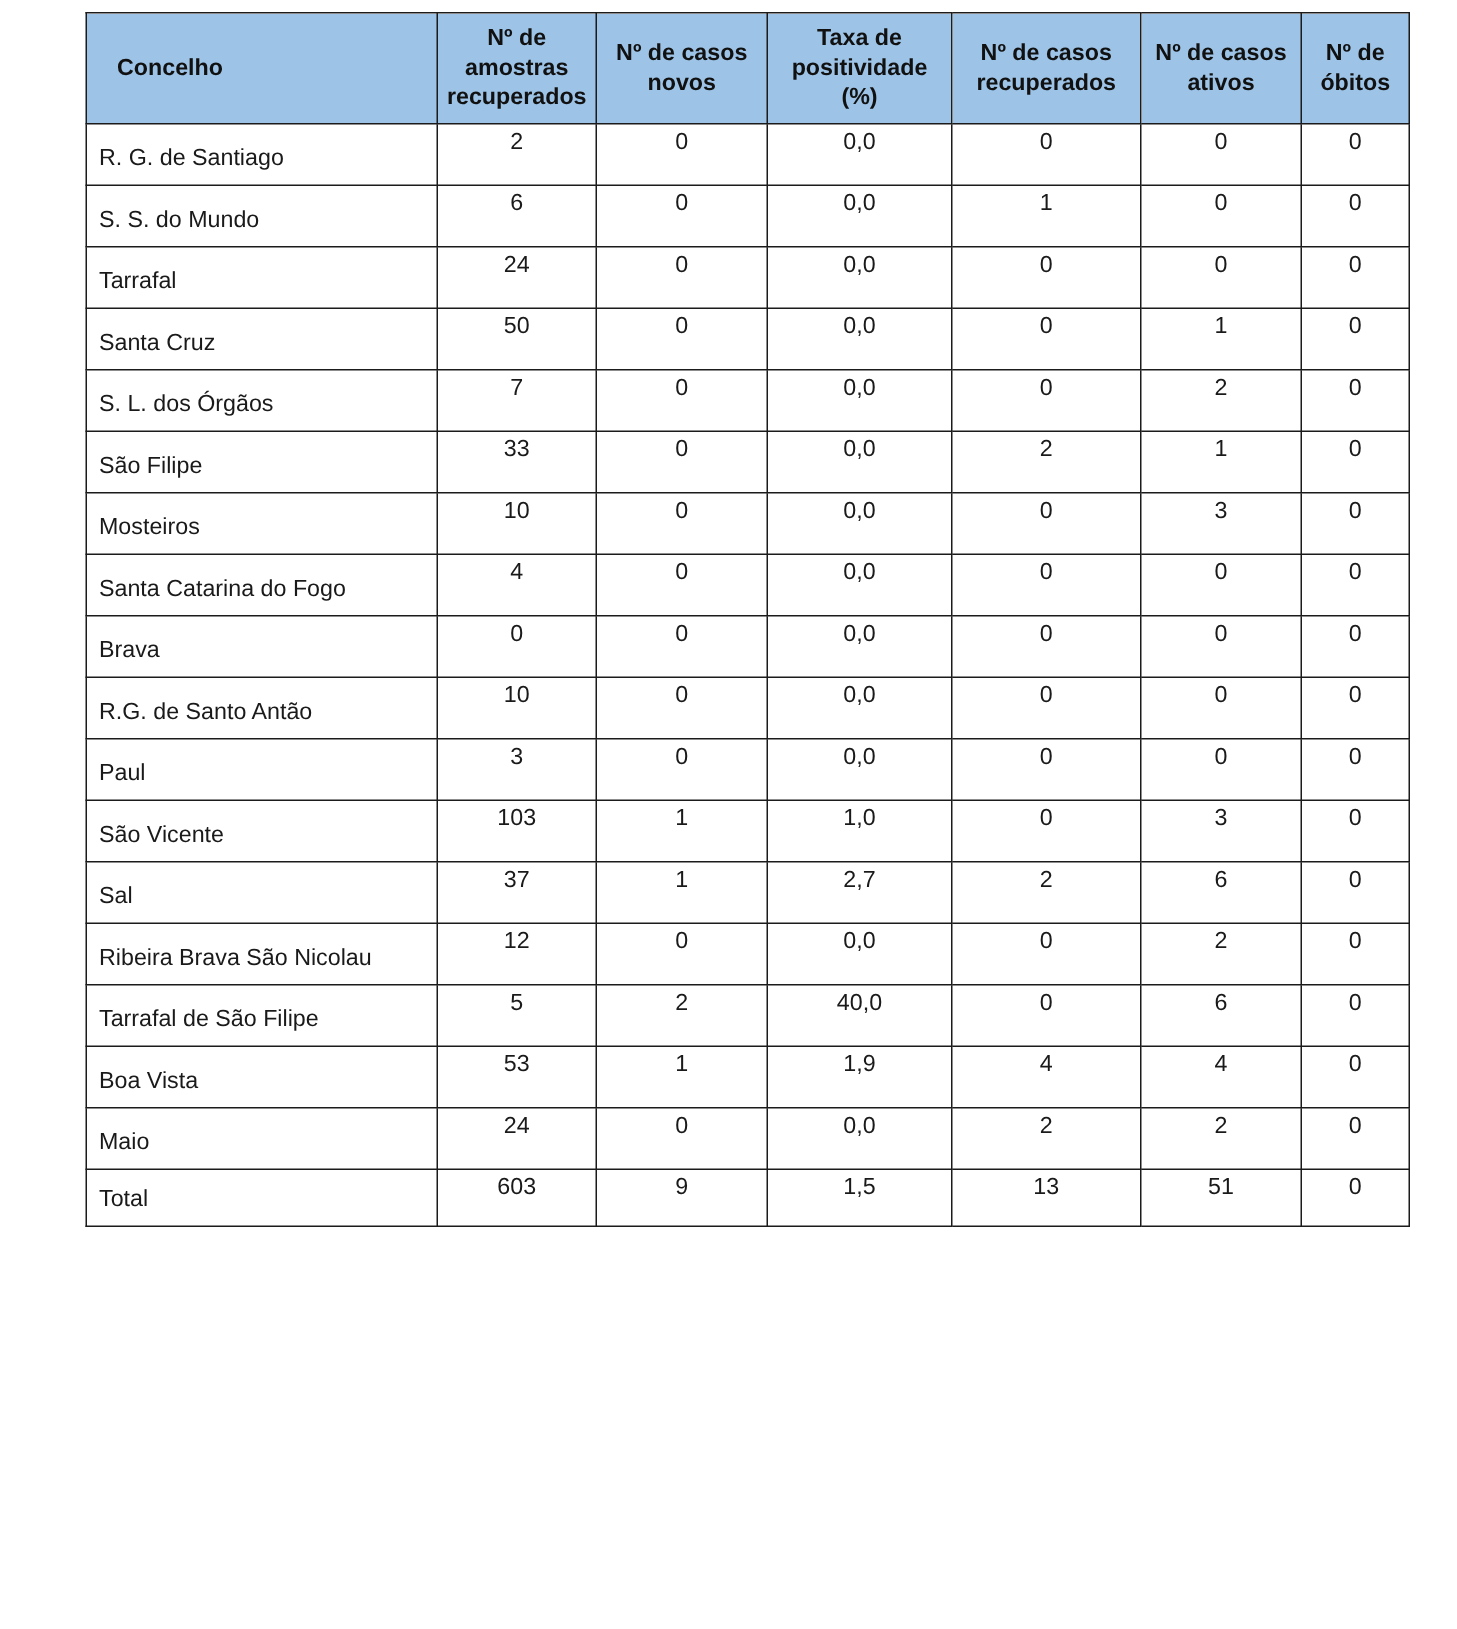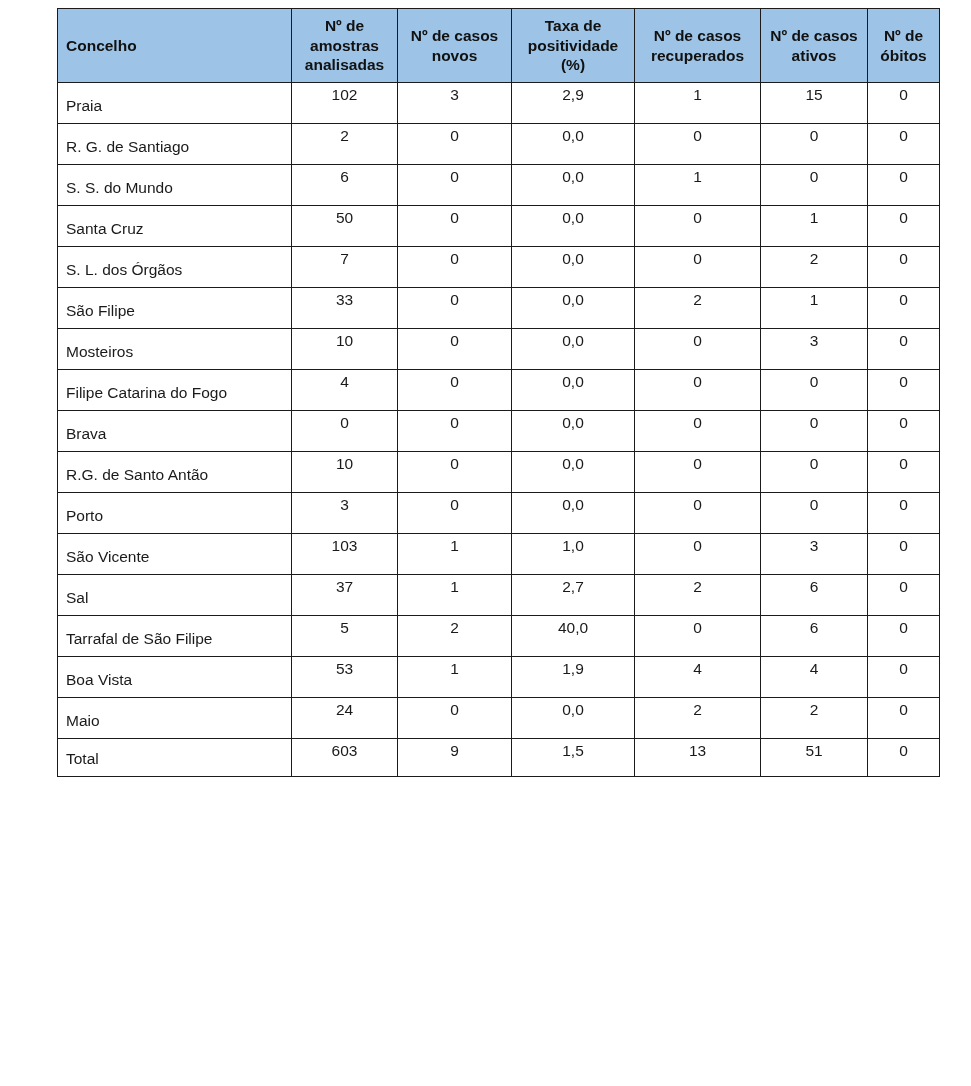--- a/index.html
+++ b/index.html
@@ -37,21 +37,21 @@
     font-size: 15.5px;
     line-height: 1.28;
     text-align: center;
     vertical-align: middle;
     padding: 4px 5px;
     height: 74px;
     color: #111111;
   }
   table.stats th.col-concelho {
     text-align: left;
-    padding-left: 8px;
+    padding-left: 20px;
   }
   table.stats td {
     font-size: 15.5px;
     height: 41px;
     background: #ffffff;
   }
   table.stats td.name {
     text-align: left;
     vertical-align: bottom;
     padding: 2px 4px 8px 8px;
@@ -76,57 +76,57 @@
         <col style="width: 106px;">
         <col style="width: 114px;">
         <col style="width: 123px;">
         <col style="width: 126px;">
         <col style="width: 107px;">
         <col style="width: 72px;">
       </colgroup>
     <thead>
       <tr>
         <th class="col-concelho">Concelho</th>
-        <th>Nº de amostras analisadas</th>
+        <th>Nº de amostras recuperados</th>
         <th>Nº de casos novos</th>
         <th>Taxa de positividade (%)</th>
         <th>Nº de casos recuperados</th>
         <th>Nº de casos ativos</th>
         <th>Nº de óbitos</th>
       </tr>
     </thead>
     <tbody>
         <tr>
-          <td class="name">Praia</td>
-          <td class="num">102</td>
-          <td class="num">3</td>
-          <td class="num">2,9</td>
-          <td class="num">1</td>
-          <td class="num">15</td>
-          <td class="num">0</td>
-        </tr>
-        <tr>
           <td class="name">R. G. de Santiago</td>
           <td class="num">2</td>
           <td class="num">0</td>
           <td class="num">0,0</td>
           <td class="num">0</td>
           <td class="num">0</td>
           <td class="num">0</td>
         </tr>
         <tr>
           <td class="name">S. S. do Mundo</td>
           <td class="num">6</td>
           <td class="num">0</td>
           <td class="num">0,0</td>
           <td class="num">1</td>
           <td class="num">0</td>
           <td class="num">0</td>
         </tr>
         <tr>
+          <td class="name">Tarrafal</td>
+          <td class="num">24</td>
+          <td class="num">0</td>
+          <td class="num">0,0</td>
+          <td class="num">0</td>
+          <td class="num">0</td>
+          <td class="num">0</td>
+        </tr>
+        <tr>
           <td class="name">Santa Cruz</td>
           <td class="num">50</td>
           <td class="num">0</td>
           <td class="num">0,0</td>
           <td class="num">0</td>
           <td class="num">1</td>
           <td class="num">0</td>
         </tr>
         <tr>
           <td class="name">S. L. dos Órgãos</td>
@@ -149,21 +149,21 @@
         <tr>
           <td class="name">Mosteiros</td>
           <td class="num">10</td>
           <td class="num">0</td>
           <td class="num">0,0</td>
           <td class="num">0</td>
           <td class="num">3</td>
           <td class="num">0</td>
         </tr>
         <tr>
-          <td class="name">Filipe Catarina do Fogo</td>
+          <td class="name">Santa Catarina do Fogo</td>
           <td class="num">4</td>
           <td class="num">0</td>
           <td class="num">0,0</td>
           <td class="num">0</td>
           <td class="num">0</td>
           <td class="num">0</td>
         </tr>
         <tr>
           <td class="name">Brava</td>
           <td class="num">0</td>
@@ -176,21 +176,21 @@
         <tr>
           <td class="name">R.G. de Santo Antão</td>
           <td class="num">10</td>
           <td class="num">0</td>
           <td class="num">0,0</td>
           <td class="num">0</td>
           <td class="num">0</td>
           <td class="num">0</td>
         </tr>
         <tr>
-          <td class="name">Porto</td>
+          <td class="name">Paul</td>
           <td class="num">3</td>
           <td class="num">0</td>
           <td class="num">0,0</td>
           <td class="num">0</td>
           <td class="num">0</td>
           <td class="num">0</td>
         </tr>
         <tr>
           <td class="name">São Vicente</td>
           <td class="num">103</td>
@@ -200,20 +200,29 @@
           <td class="num">3</td>
           <td class="num">0</td>
         </tr>
         <tr>
           <td class="name">Sal</td>
           <td class="num">37</td>
           <td class="num">1</td>
           <td class="num">2,7</td>
           <td class="num">2</td>
           <td class="num">6</td>
+          <td class="num">0</td>
+        </tr>
+        <tr>
+          <td class="name">Ribeira Brava São Nicolau</td>
+          <td class="num">12</td>
+          <td class="num">0</td>
+          <td class="num">0,0</td>
+          <td class="num">0</td>
+          <td class="num">2</td>
           <td class="num">0</td>
         </tr>
         <tr>
           <td class="name">Tarrafal de São Filipe</td>
           <td class="num">5</td>
           <td class="num">2</td>
           <td class="num">40,0</td>
           <td class="num">0</td>
           <td class="num">6</td>
           <td class="num">0</td>

